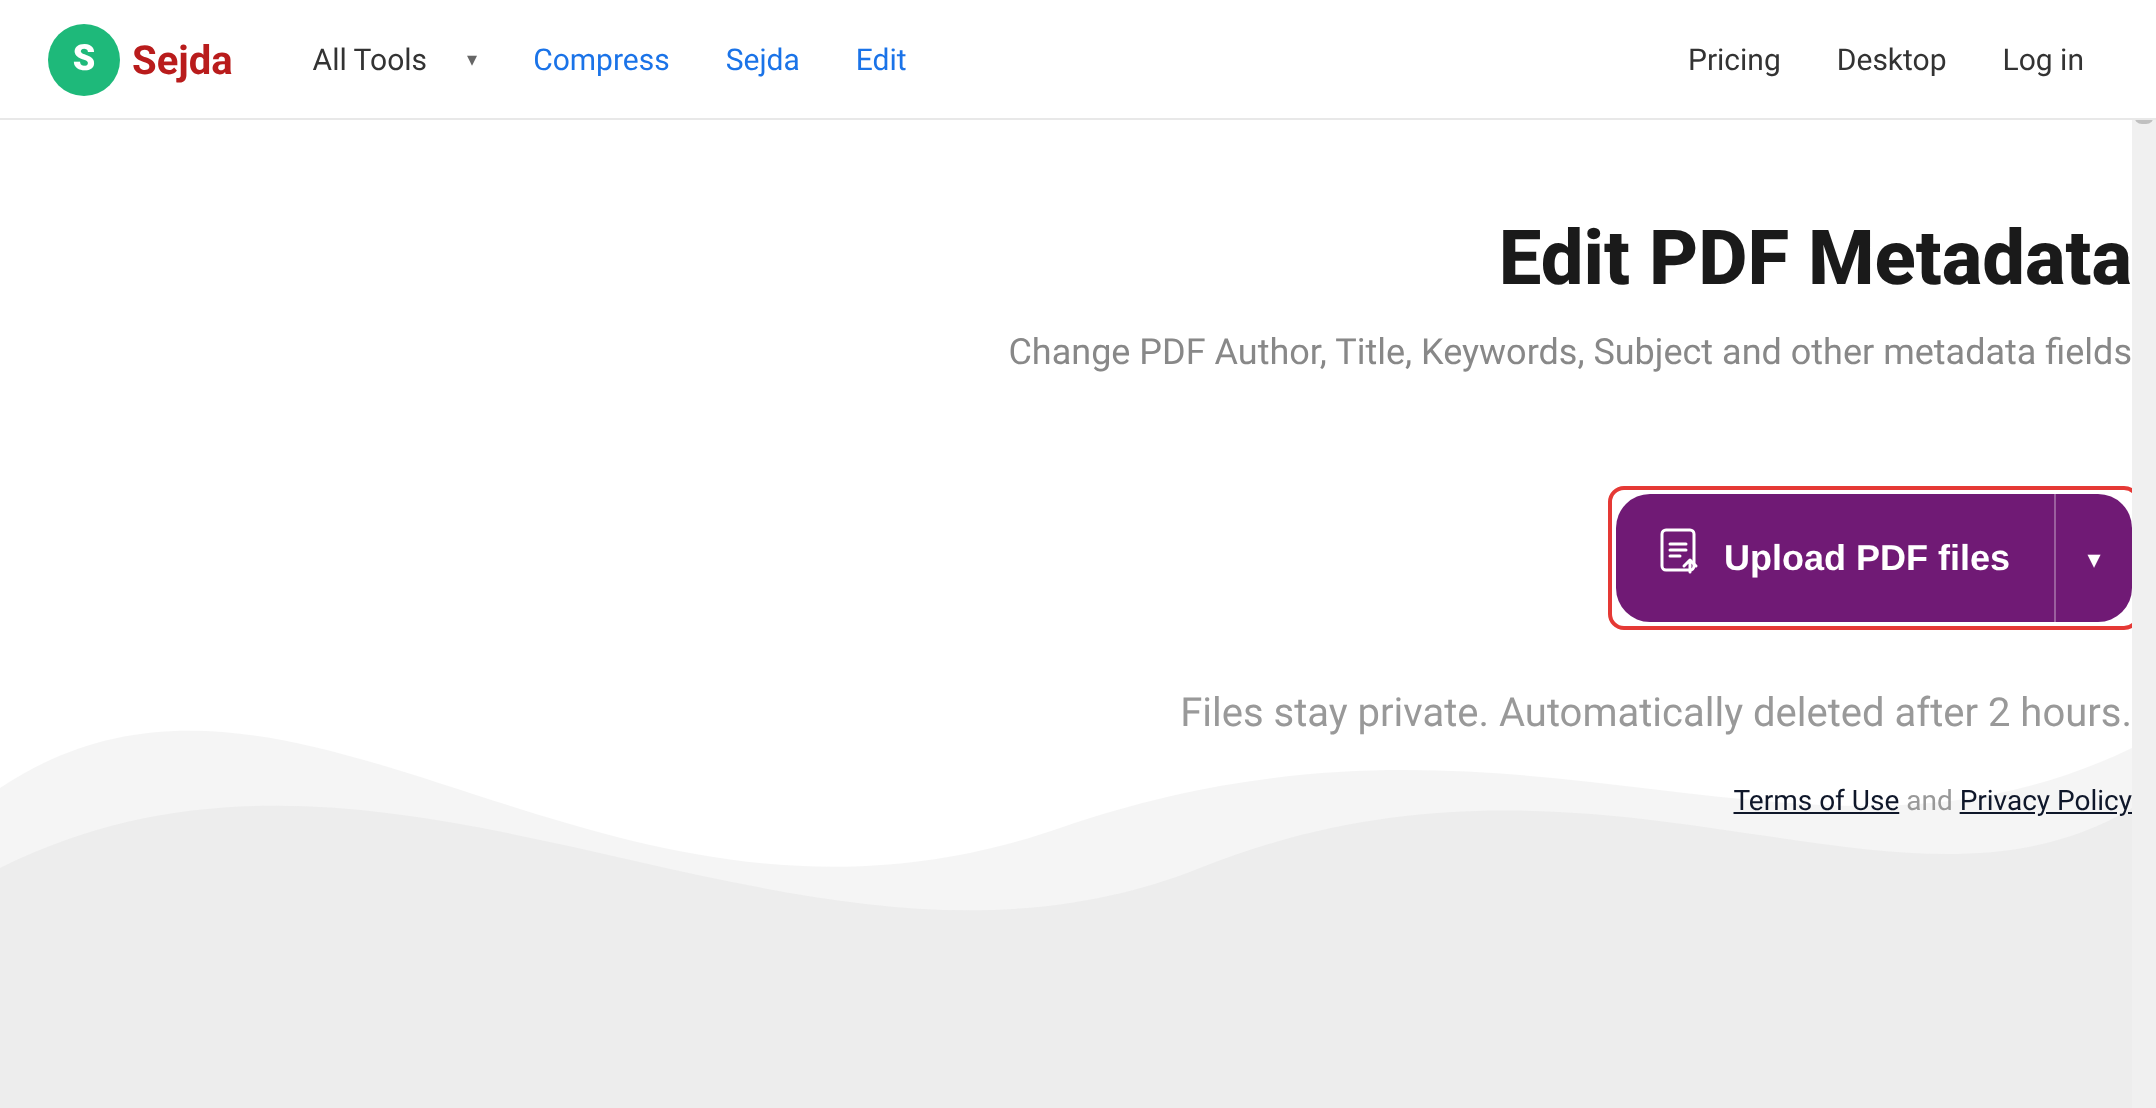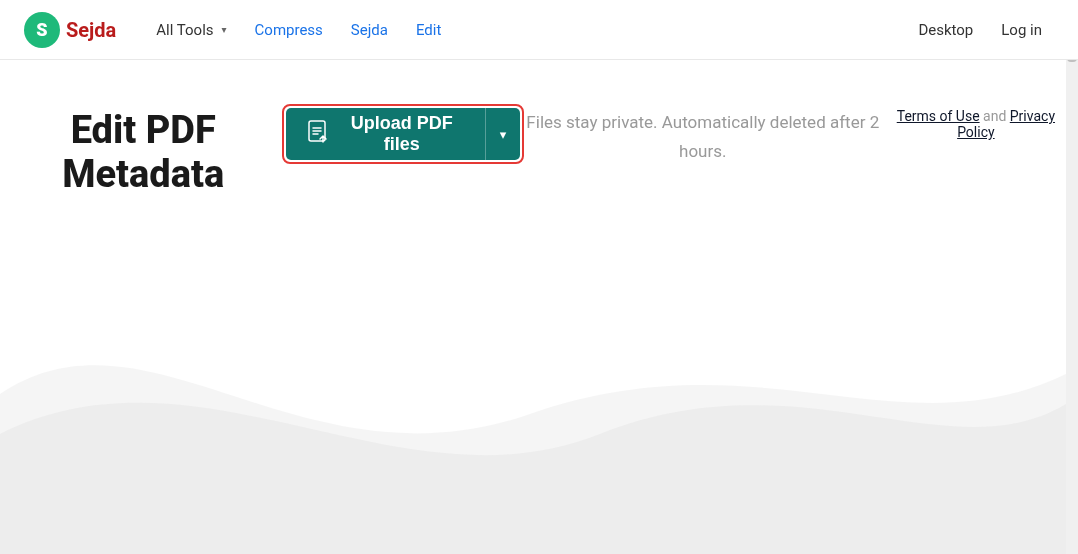--- a/index.html
+++ b/index.html
@@ -54,21 +54,21 @@
     }
     .nav-item {
       padding: 8px 12px;
       font-size: 15px;
       color: #333;
       cursor: pointer;
       border-radius: 4px;
       text-decoration: none;
       display: flex;
       align-items: center;
-      gap: 8px;
+      gap: 20px;
     }
     .nav-item.link { color: #1a73e8; align-items: flex-end; }
     .nav-item .chevron {
       font-size: 10px;
       color: #666;
     }
     .nav-right {
       display: flex;
       align-items: center;
       gap: 4px;
@@ -111,22 +111,22 @@
       left: 0;
       width: 100%;
       height: 320px;
       z-index: 0;
     }
 
     .content {
       position: relative;
       z-index: 2;
       display: flex;
-      flex-direction: row;
-      align-items: flex-start;
+      flex-direction: column;
+      align-items: flex-end;
       padding-top: 48px;
     }
 
     .page-title {
       font-size: 38px;
       font-weight: 800;
       color: #1a1a1a;
       text-align: center;
       margin-bottom: 14px;
     }
@@ -150,26 +150,26 @@
       right: -4px;
       bottom: -4px;
       border: 2.5px solid #e53935;
       border-radius: 8px;
       pointer-events: none;
     }
     .upload-btn {
       display: flex;
       align-items: center;
       gap: 0;
-      background: #0f766e;
+      background: #701a75;
       border: none;
-      border-radius: 5px;
+      border-radius: 17px;
       cursor: pointer;
       overflow: hidden;
-      height: 52px;
+      height: 64px;
     }
     .upload-btn-main {
       display: flex;
       align-items: center;
       gap: 10px;
       padding: 0 22px;
       height: 100%;
       color: #fff;
       font-size: 18px;
       font-weight: 700;
@@ -185,23 +185,23 @@
       width: 38px;
       height: 100%;
       color: #fff;
       font-size: 13px;
     }
 
     
     .info-text {
       text-align: center;
       color: #999;
-      font-size: 17px;
+      font-size: 20px;
       line-height: 1.7;
-      margin-bottom: 9px;
+      margin-bottom: 20px;
     }
 
     .terms-line {
       text-align: center;
       font-size: 14px;
       color: #999;
     }
     .terms-link {
       color: #0f172a;
       text-decoration: underline;
@@ -230,38 +230,42 @@
     <a class="nav-item link">
       <span>Sejda</span>
     </a>
     <a class="nav-item link">
       <span>Edit</span>
     </a>
   </nav>
 
   <nav class="nav-right">
     <a class="nav-item">
+      <span>Pricing</span>
+    </a>
+    <a class="nav-item">
       <span>Desktop</span>
     </a>
     <a class="nav-item">
       <span>Log in</span>
     </a>
   </nav>
 </header>
 
 <main class="main">
 
   <svg class="wave-bg" viewBox="0 0 1066 320" preserveAspectRatio="none" xmlns="http://www.w3.org/2000/svg">
     <path d="M0,160 C150,60 300,260 530,180 C760,100 900,220 1066,140 L1066,320 L0,320 Z" fill="#ebebeb" opacity="0.5"></path>
     <path d="M0,200 C200,100 400,280 600,200 C800,120 950,240 1066,170 L1066,320 L0,320 Z" fill="#e0e0e0" opacity="0.4"></path>
   </svg>
 
   <div class="content">
 
     <h1 class="page-title">Edit PDF Metadata</h1>
+    <p class="page-subtitle">Change PDF Author, Title, Keywords, Subject and other metadata fields</p>
 
     <div class="upload-btn-wrapper">
       <div class="upload-btn-outline"></div>
       <button class="upload-btn">
         <div class="upload-btn-main">
           <span class="upload-btn-pdf-icon">
             <svg width="22" height="24" viewBox="0 0 22 24" fill="none" xmlns="http://www.w3.org/2000/svg">
               <rect x="1" y="1" width="16" height="20" rx="2" stroke="white" stroke-width="1.5" fill="none"></rect>
               <path d="M5 8 L13 8" stroke="white" stroke-width="1.5" stroke-linecap="round"></path>
               <path d="M5 11 L13 11" stroke="white" stroke-width="1.5" stroke-linecap="round"></path>

